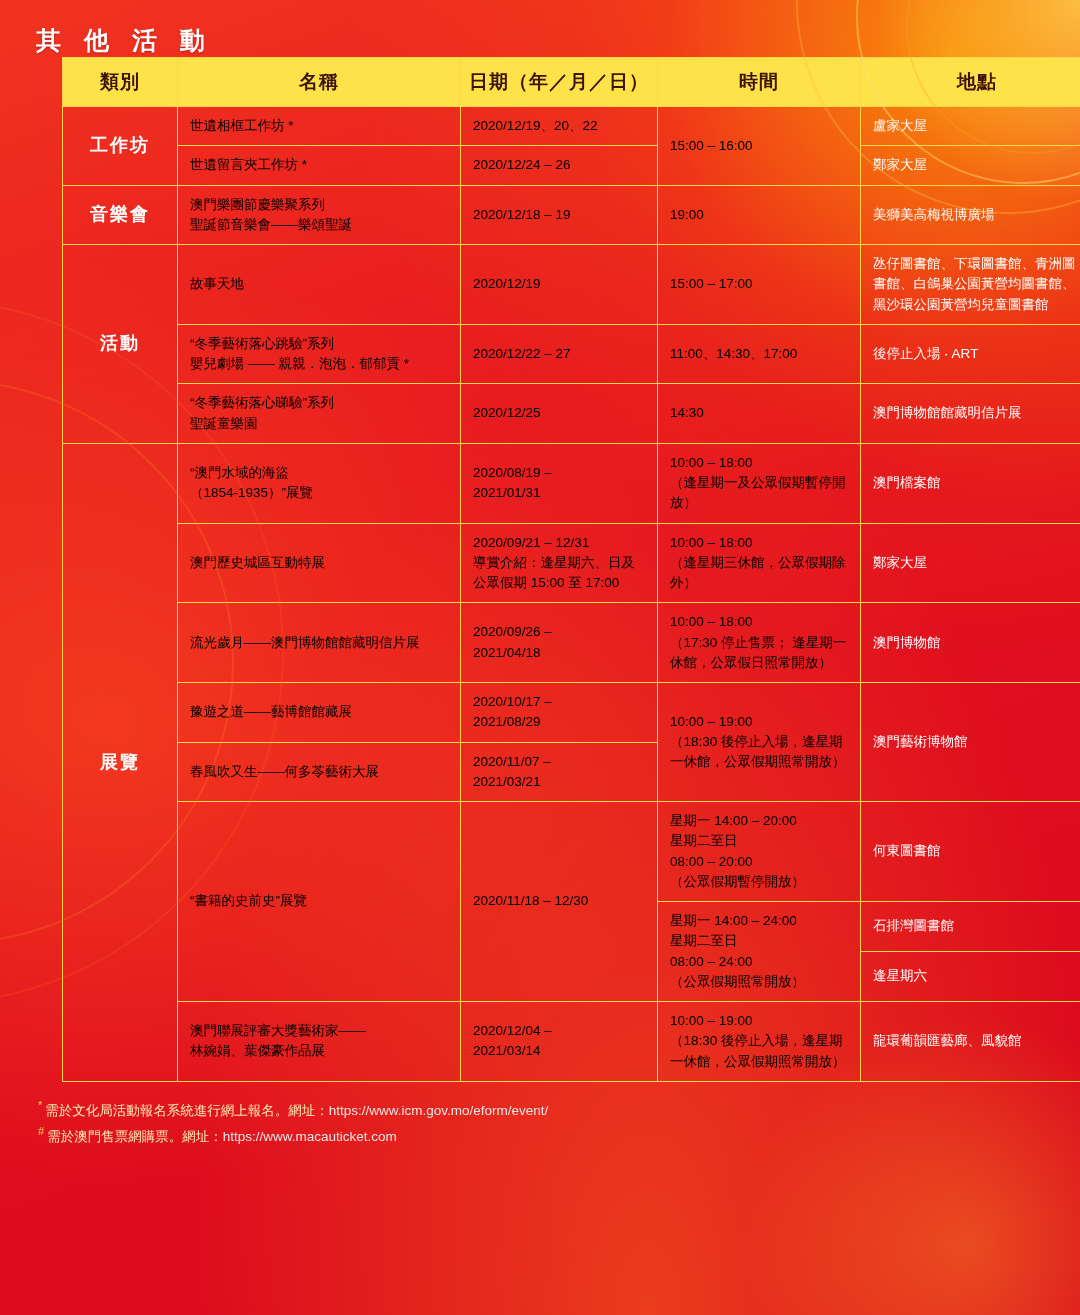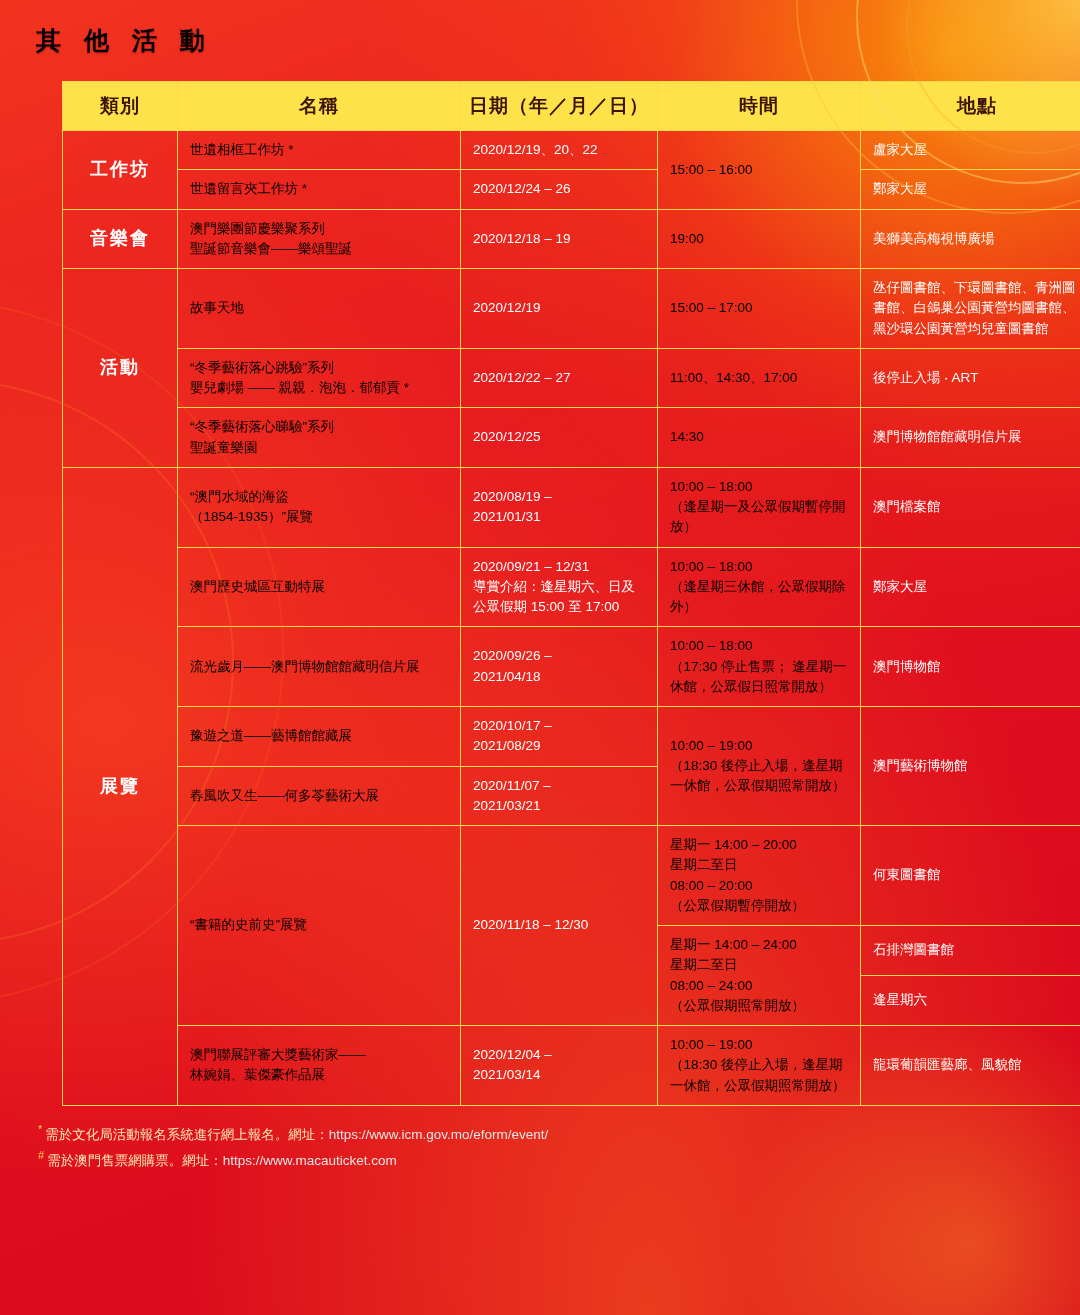--- a/index.html
+++ b/index.html
@@ -41,25 +41,25 @@
 
   .page {
     position: relative;
     width: 1080px;
     height: 1315px;
     box-sizing: border-box;
     padding: 18px 32px 0 32px;
   }
 
   .section-title {
-    color: #000000;
+    color: #ffffff;
     font-size: 25px;
     letter-spacing: 8px;
     font-weight: 700;
-    padding: 6px 0 24px 4px;
+    padding: 6px 0 0 4px;
     text-shadow: 0 1px 2px rgba(120,0,0,0.45);
   }
 
   table.sched {
     width: 1016px;
     border-collapse: collapse;
     table-layout: fixed;
     font-size: 13.5px;
     margin-left: 30px;
   }
@@ -90,21 +90,21 @@
   }
   tbody td.cat {
     text-align: center;
     font-size: 18px;
     font-weight: 700;
     color: #ffffff;
     letter-spacing: 2px;
     padding: 6px 4px;
   }
   tbody td.name  { color: #000000; }
-  tbody td.date  { color: #ffffff; }
+  tbody td.date  { color: #000000; }
   tbody td.time  { color: #000000; }
   tbody td.loc   { color: #ffffff; }
 
   .footnotes {
     margin-top: 14px;
     padding-left: 6px;
     font-size: 13.5px;
     line-height: 1.75;
     color: #ffe9b0;
   }

